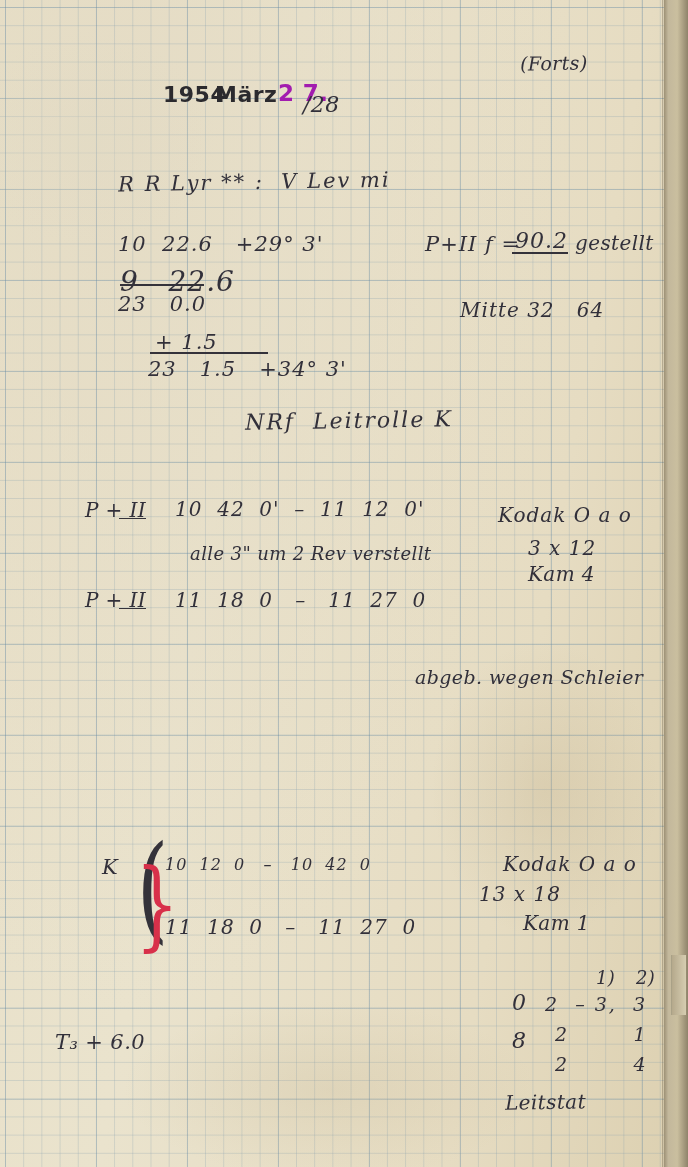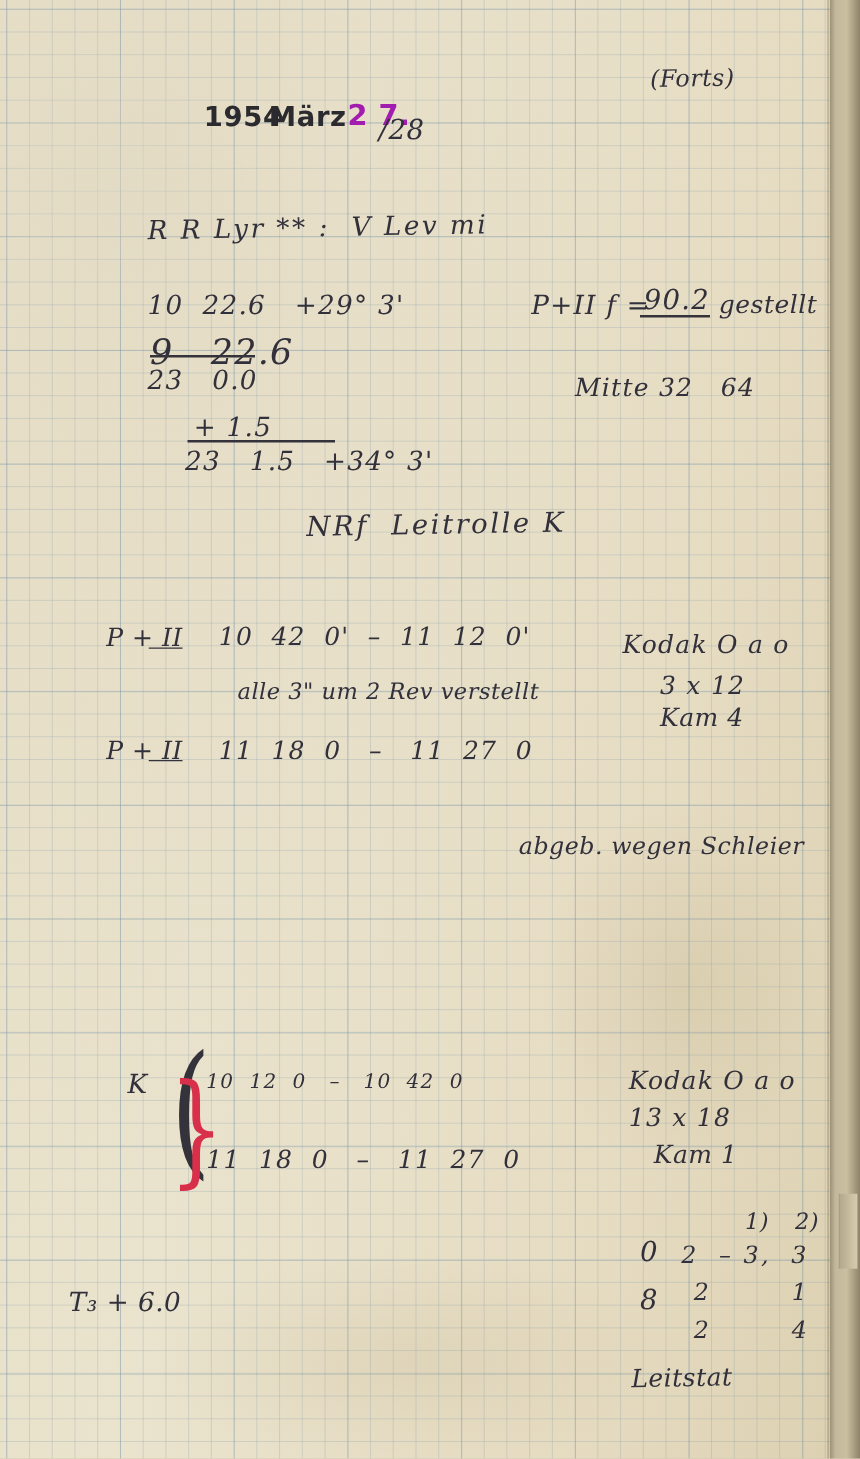--- a/index.html
+++ b/index.html
@@ -167,21 +167,21 @@
   <div class="ink cursive" style="left:175px; top:588px; font-size:20px; letter-spacing:1px;">11  18  0   –   11  27  0</div>
   <div class="ink cursive" style="left:415px; top:622px; font-size:19px;margin-top:44px;">abgeb. wegen Schleier</div>
 
   <div class="ink cursive" style="left:102px; top:855px; font-size:21px;">K</div>
   <div class="brace" style="left:130px; top:830px; font-size:116px; color:#34323a; line-height:1;">(</div>
   <div class="ink cursive" style="left:165px; top:855px; font-size:16px; letter-spacing:1px;">10  12  0   –   10  42  0</div>
   <div class="ink cursive" style="left:165px; top:915px; font-size:20px; letter-spacing:1px;">11  18  0   –   11  27  0</div>
   <div class="red" style="left:52px; top:903px; font-size:27px;">8286</div>
   <div class="brace" style="left:126px; top:855px; font-size:98px; line-height:1; color:#d8304a;">}</div>
   <div class="ink cursive" style="left:503px; top:852px; font-size:20px; letter-spacing:1px;">Kodak O a o</div>
-  <div class="ink cursive" style="left:503px; top:882px; font-size:20px; letter-spacing:1px;">13 x 18</div>
+  <div class="ink cursive" style="left:479px; top:882px; font-size:20px; letter-spacing:1px;">13 x 18</div>
   <div class="ink cursive" style="left:523px; top:911px; font-size:20px;">Kam 1</div>
 
   <div class="ink cursive" style="left:55px; top:1030px; font-size:21px;">T₃ + 6.0</div>
 
   <div class="ink cursive" style="left:596px; top:967px; font-size:18px;">1)</div>
   <div class="ink cursive" style="left:636px; top:967px; font-size:18px;">2)</div>
   <div class="ink cursive" style="left:668px; top:978px; font-size:18px;">3)</div>
   <div class="ink cursive" style="left:512px; top:990px; font-size:22px;">0</div>
   <div class="ink cursive" style="left:512px; top:1028px; font-size:22px;">8</div>
   <div class="ink cursive" style="left:545px; top:993px; font-size:19px; letter-spacing:2px;">2  – 3,  3</div>

